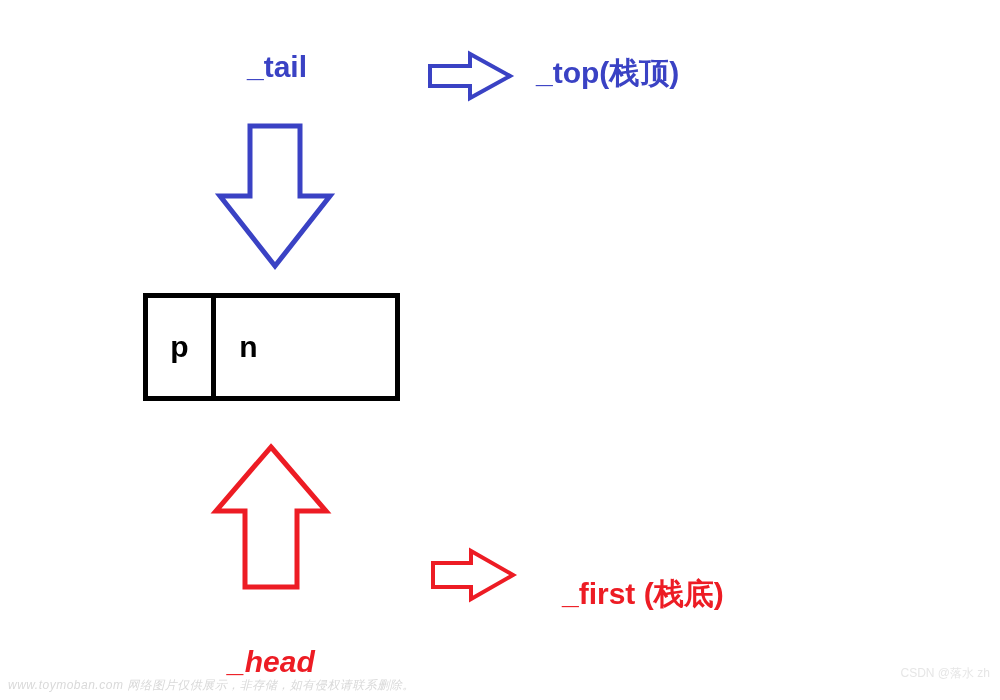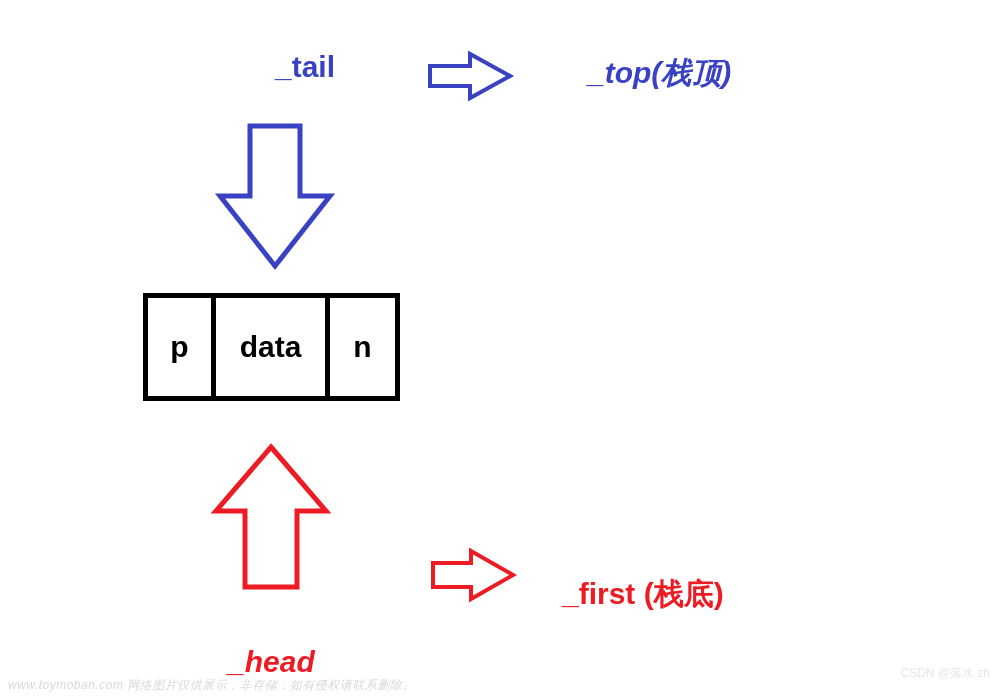--- a/index.html
+++ b/index.html
@@ -10,21 +10,21 @@
       position: relative;
       font-family: "Microsoft YaHei", Arial, sans-serif;
       overflow: hidden;
     }
     .label {
       position: absolute;
       font-size: 30px;
       font-weight: bold;
       white-space: nowrap;
     }
-    .label.blue { color: #3a42c4; margin-left: 28px; }
+    .label.blue { color: #3a42c4; }
     .label.red  { color: #ed1c24; }
 
     
     .node {
       position: absolute;
       left: 143px;
       top: 293px;
       width: 257px;
       height: 108px;
       border: 5px solid #000;
@@ -58,33 +58,32 @@
       right: 10px;
       bottom: 18px;
       font-size: 12px;
       color: #e6e6e6;
     }
   </style>
 </head>
 <body>
 
 <div class="label blue" style="left:247px; top:50px;">_tail</div>
-<div class="label blue" style="left:560px; top:53px;font-style:italic;">_top(栈顶)</div>
+<div class="label blue" style="left:536px; top:53px;">_top(栈顶)</div>
 
 <svg class="arrow" style="left:420px; top:44px;" width="100" height="60">
   <path d="M10 22 L50 22 L50 10 L90 32 L50 54 L50 42 L10 42 Z" fill="none" stroke="#3a42c4" stroke-width="4"></path>
 </svg>
 
 <svg class="arrow" style="left:205px; top:116px;" width="140" height="160">
   <path d="M45 10 L95 10 L95 80 L125 80 L70 150 L15 80 L45 80 Z" fill="none" stroke="#3a42c4" stroke-width="5"></path>
 </svg>
 
 <div class="node">
   <div class="cell p">p</div>
-  <div class="cell data">data</div>
   <div class="cell n">n</div>
 </div>
 
 <svg class="arrow" style="left:201px; top:437px;" width="140" height="160">
   <path d="M70 10 L125 74 L96 74 L96 150 L44 150 L44 74 L15 74 Z" fill="none" stroke="#ed1c24" stroke-width="5"></path>
 </svg>
 
 <svg class="arrow" style="left:423px; top:543px;" width="100" height="64">
   <path d="M10 20 L48 20 L48 8 L90 32 L48 56 L48 44 L10 44 Z" fill="none" stroke="#ed1c24" stroke-width="4"></path>
 </svg>

